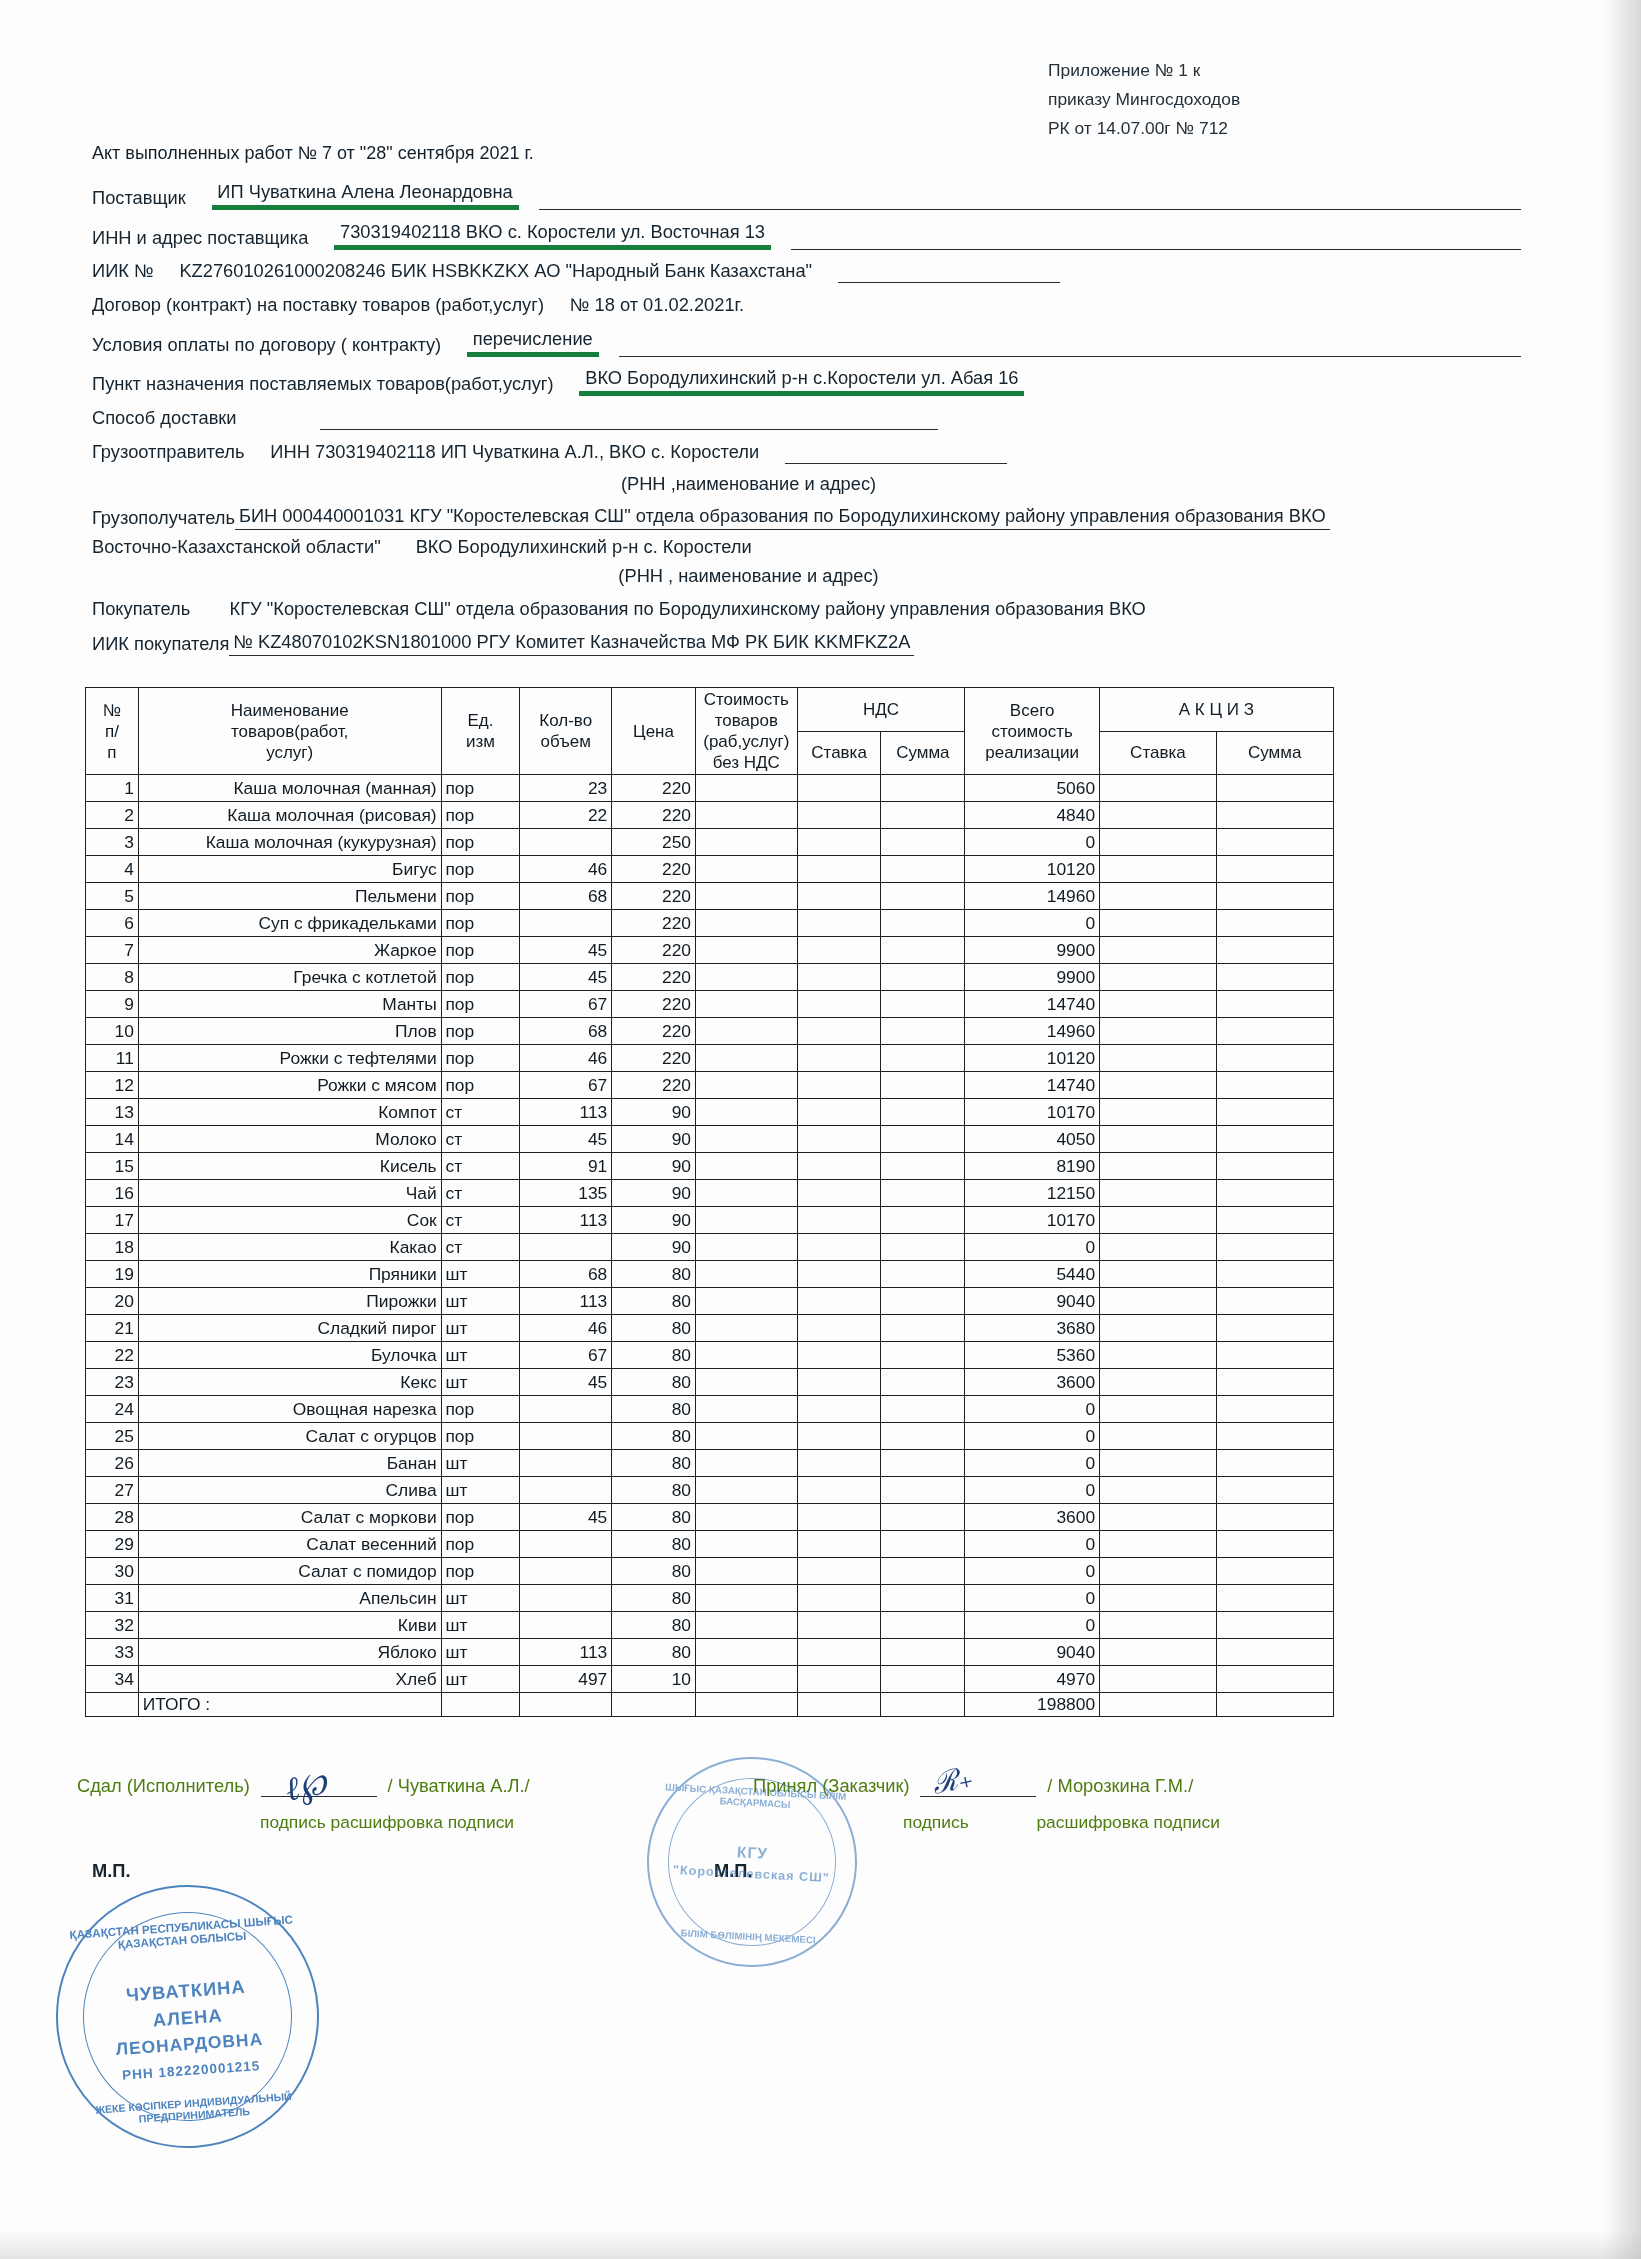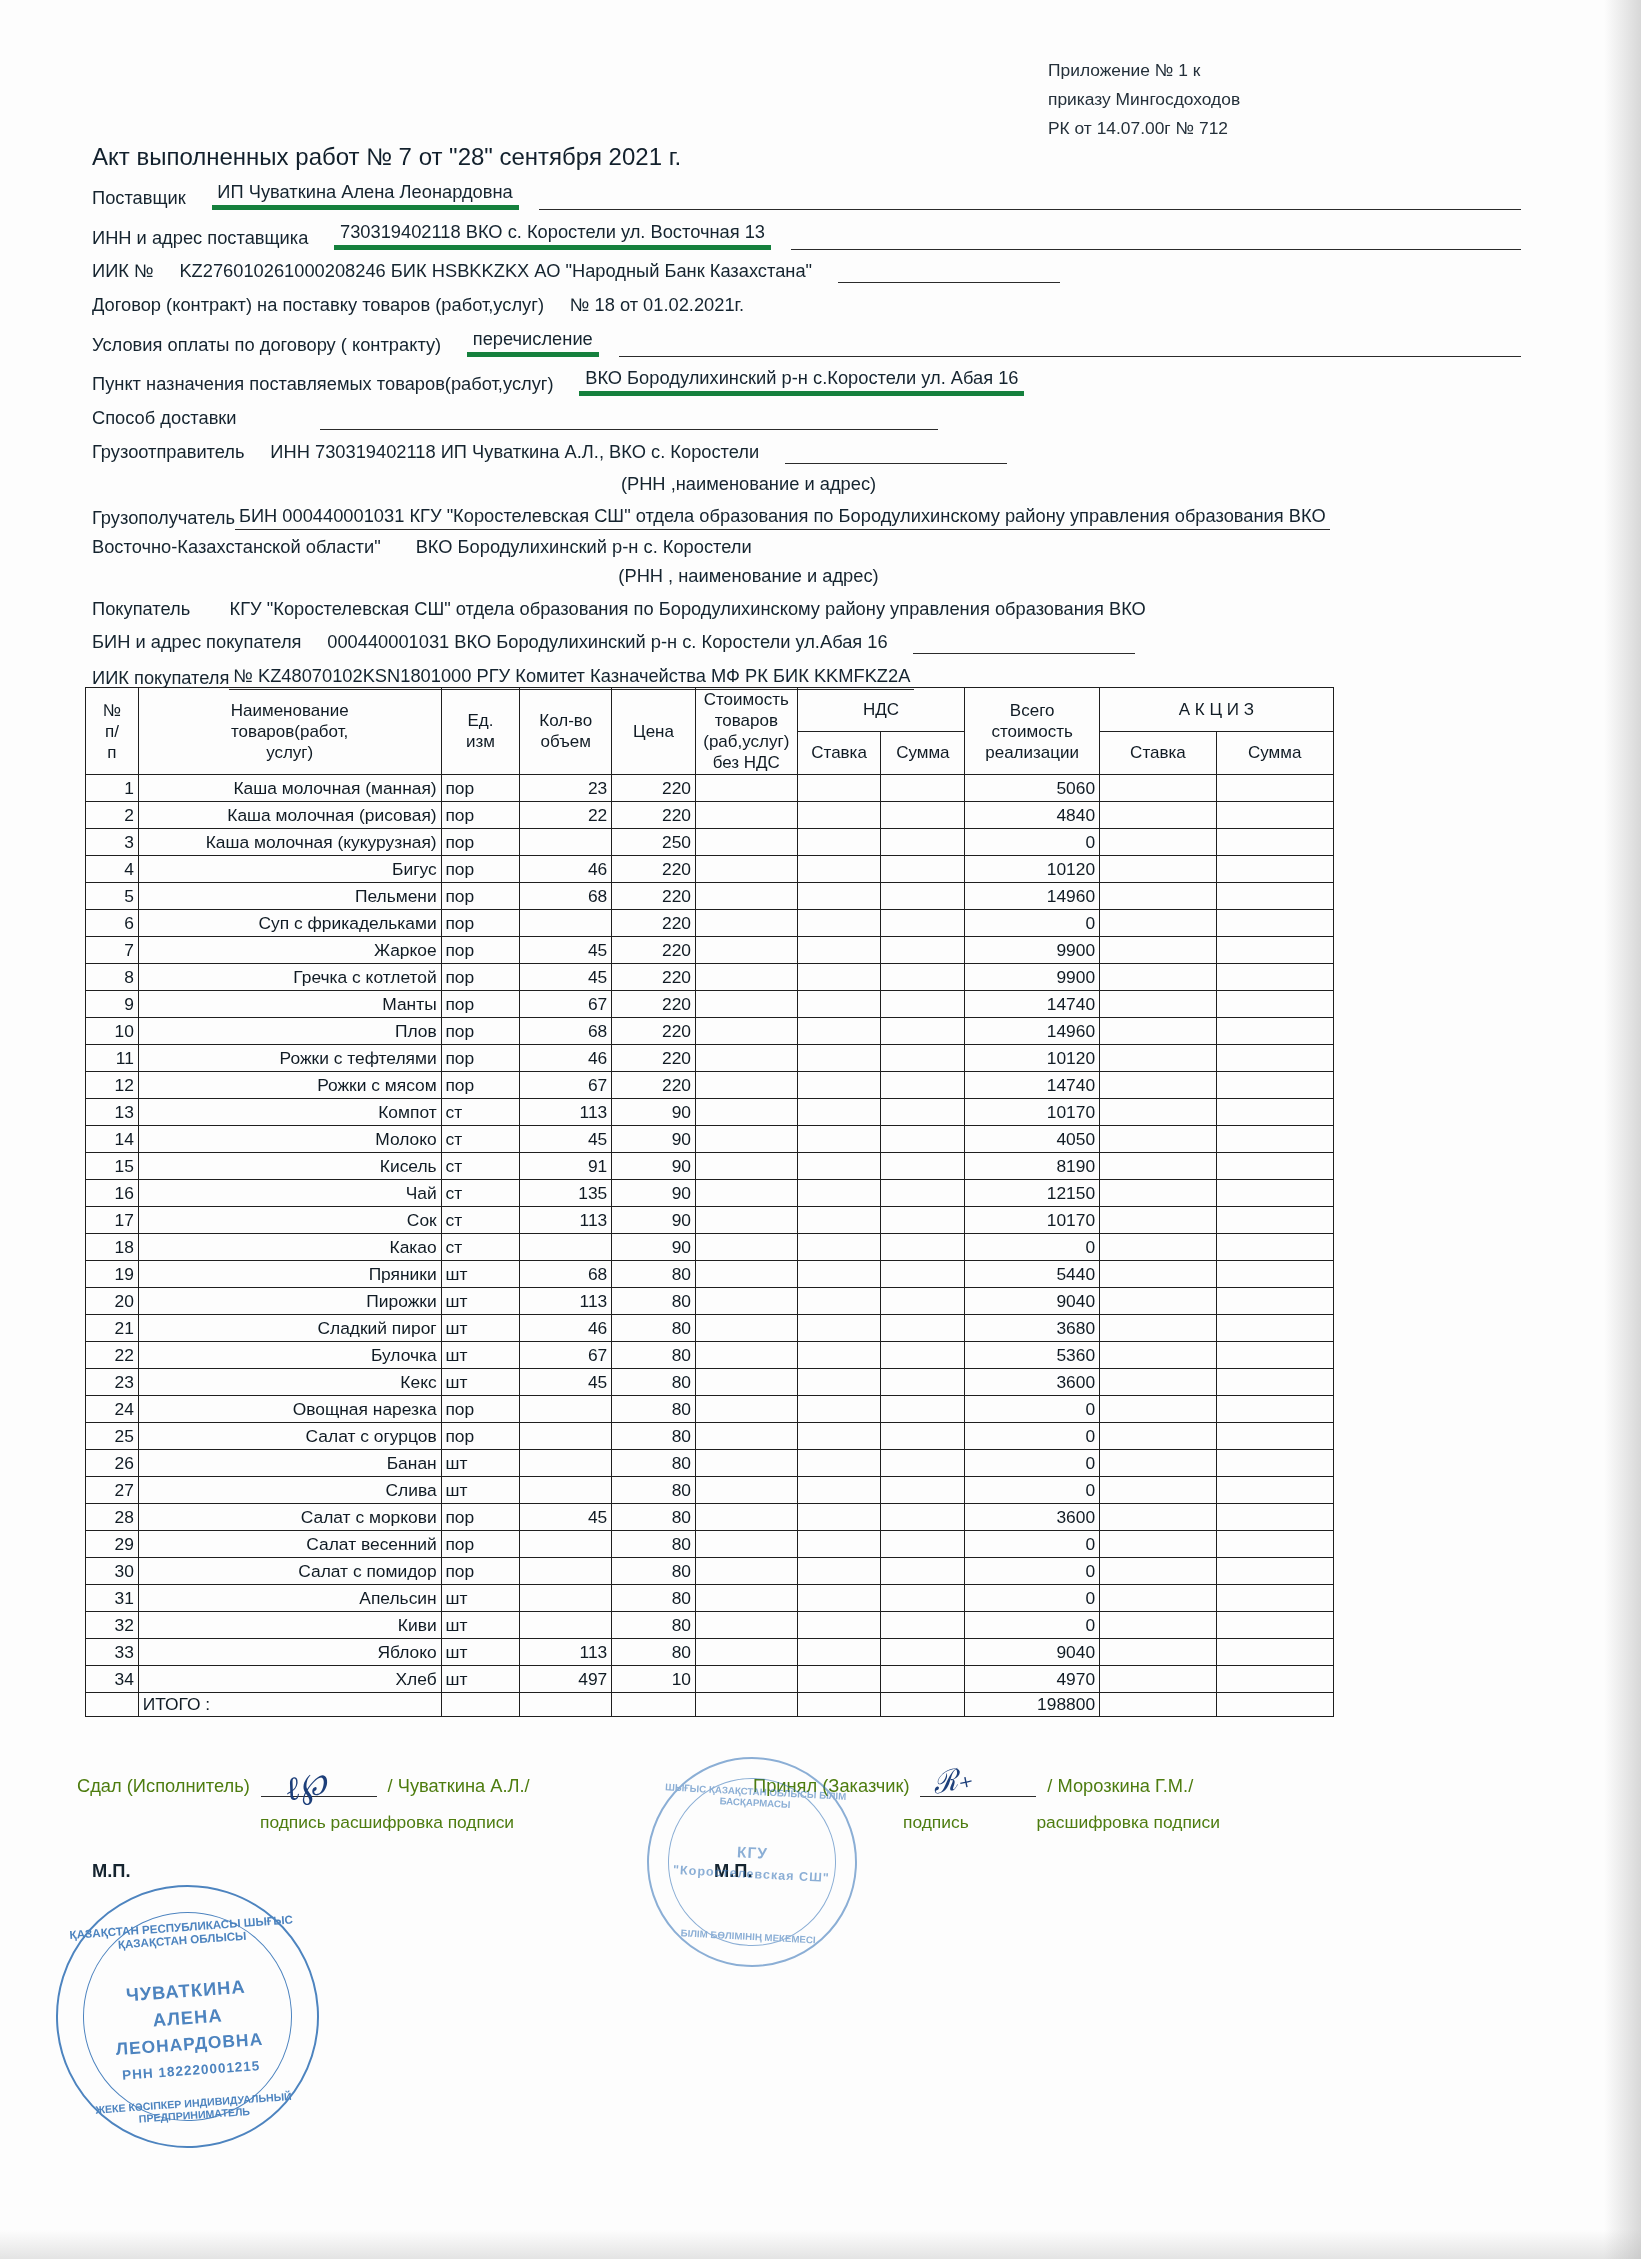--- a/index.html
+++ b/index.html
@@ -42,21 +42,21 @@
     top: 56px;
     font-size: 17.4px;
     line-height: 29px;
     color: #24303a;
   }
 
   .doc-title {
     position: absolute;
     left: 92px;
     top: 143px;
-    font-size: 24px;
+    font-size: 18px;
     color: #12202c;
   }
 
   .fields {
     position: absolute;
     left: 92px;
     top: 179px;
     width: 1429px;
     font-size: 18.3px;
     color: #15242f;
@@ -308,25 +308,20 @@
       <span class="plain" style="padding-left:35px;">ВКО Бородулихинский р-н с. Коростели</span>
     </div>
 
     <div class="center-note" style="margin-left:-116px; margin-top:5.8px;">(РНН , наименование и адрес)</div>
 
     <div class="fld">
       <span class="lbl">Покупатель</span>
       <span class="plain" style="padding-left:13.5px;">КГУ "Коростелевская СШ" отдела образования по Бородулихинскому району управления образования ВКО</span>
     </div>
 
-    <div class="fld">
-      <span class="lbl">БИН и адрес покупателя</span>
-      <span class="plain">000440001031  ВКО Бородулихинский р-н с. Коростели ул.Абая 16</span>
-      <span class="rule short"></span>
-    </div>
 
     <div class="consignee-line">
       <span class="lbl">ИИК покупателя</span>
       <span class="u">№ KZ48070102KSN1801000 РГУ Комитет Казначейства  МФ РК  БИК KKMFKZ2A</span>
     </div>
   </div>
 
   <table class="goods">
     <thead>
       <tr>

